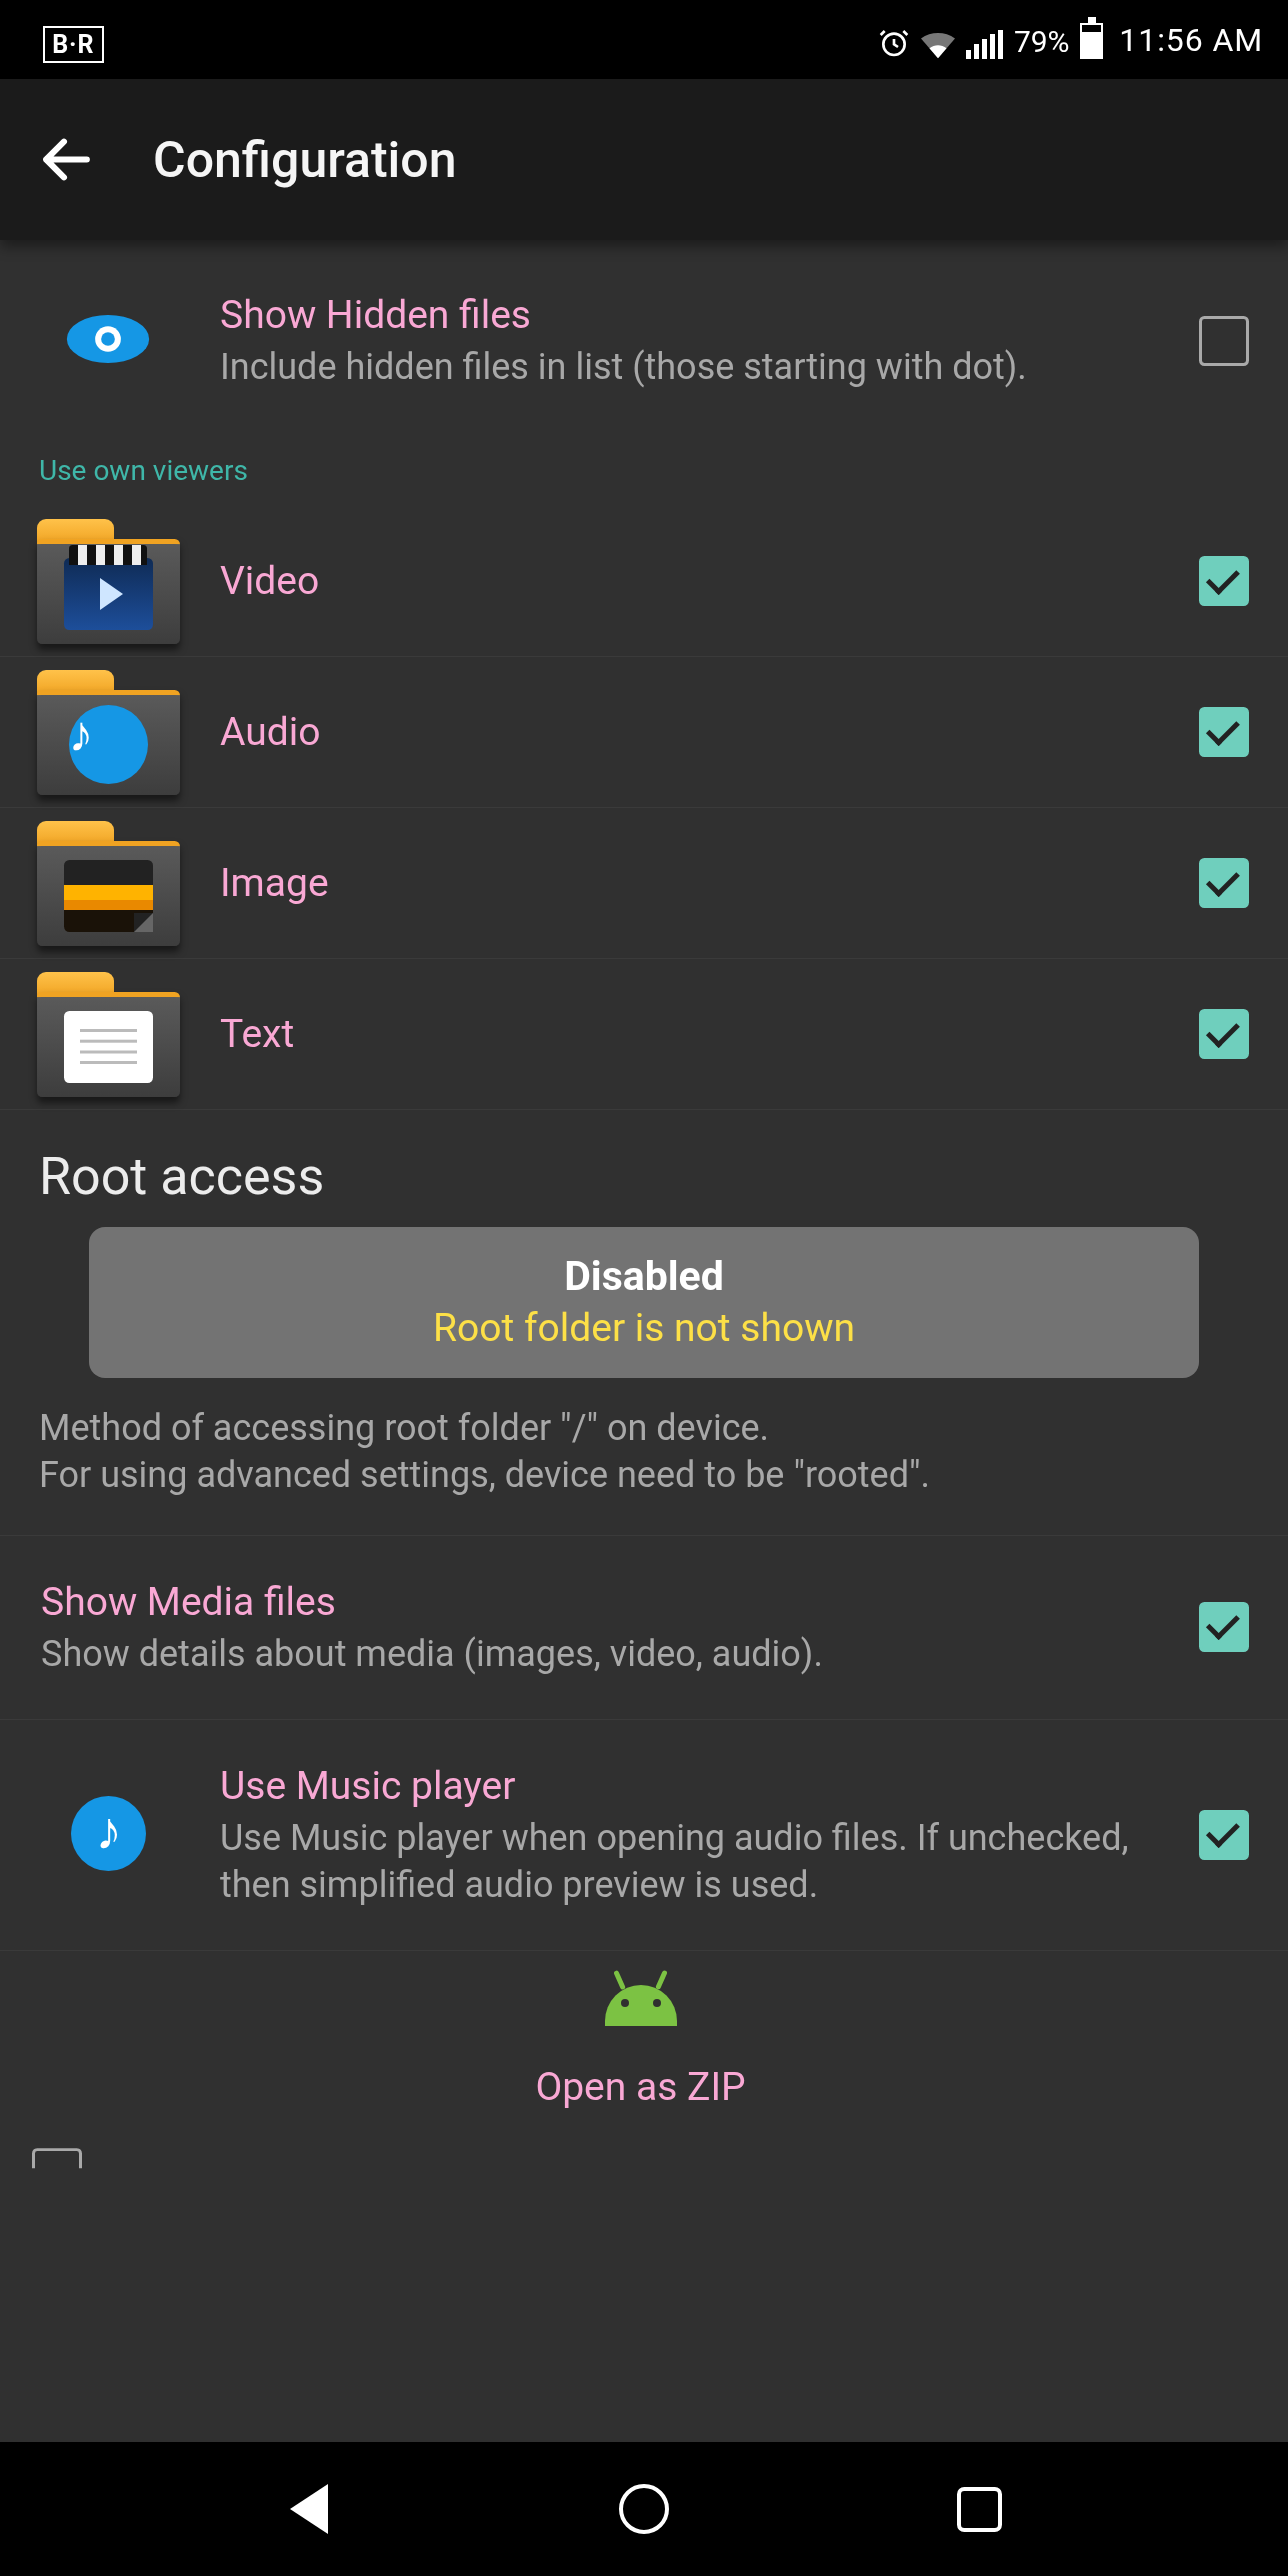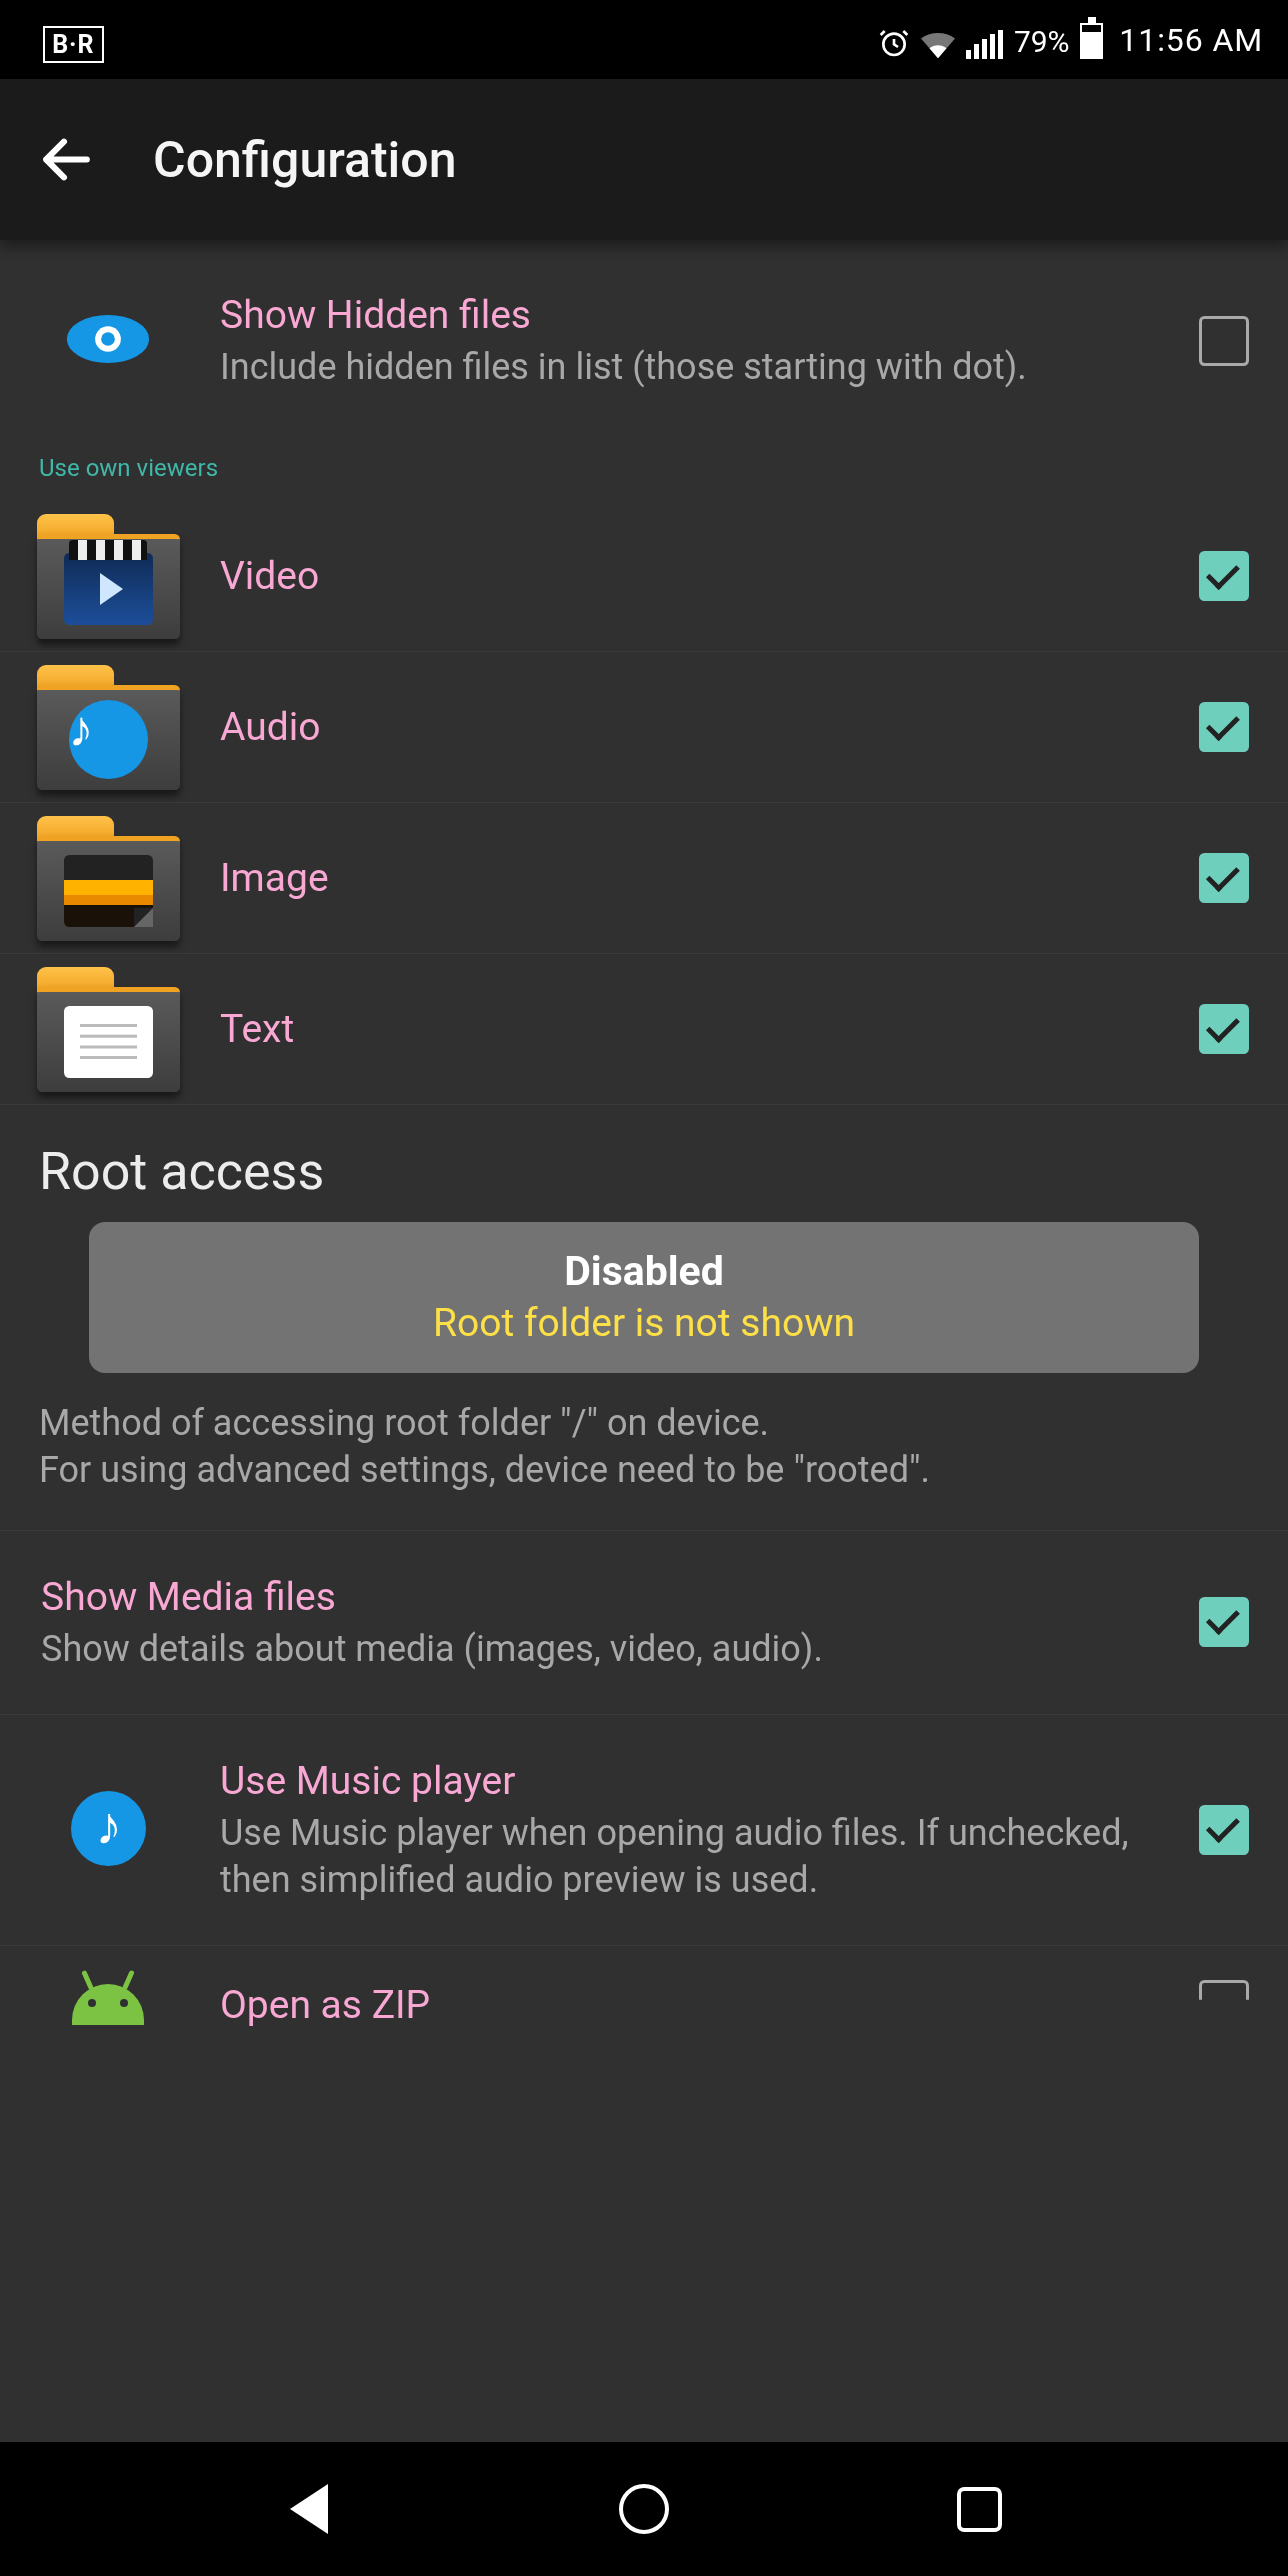--- a/index.html
+++ b/index.html
@@ -72,21 +72,21 @@
     align-items: center;
     flex: 0 0 auto;
   }
   .row-text { flex: 1; min-width: 0; }
   .row-title { font-size: 39px; color: #f9a8d4; line-height: 1.3; }
   .row-desc { font-size: 36px; color: #a8a8a8; line-height: 1.3; margin-top: 3.6px; }
   .row-check { flex: 0 0 auto; }
 
   .section-label {
     color: #3fb7a9;
-    font-size: 24px;
+    font-size: 28px;
     padding: 19.7px 39px 19.7px 39px;
   }
 
   
   .eye-icon { width: 84px; height: 48px; }
   .music-icon { width: 75px; height: 75px; }
 
   
   .folder-wrap {
     position: relative;
@@ -388,21 +388,21 @@
     </div>
     <div class="row-text">
       <div class="row-title">Use Music player</div>
       <div class="row-desc">Use Music player when opening audio files. If unchecked, then simplified audio preview is used.</div>
     </div>
     <div class="row-check">
         <div class="checkbox checked"></div>
       </div>
   </div>
 
-  <div class="row no-border" style="padding-top:34px;padding-bottom:0;">
+  <div class="row no-border" style="padding-top:34px;padding-bottom:0;flex-direction:column;">
     <div class="row-icon-slot" style="align-items:flex-start;">
       <div class="android-head">
           <span class="eye l"></span>
           <span class="eye r"></span>
         </div>
     </div>
     <div class="row-text">
       <div class="row-title">Open as ZIP</div>
     </div>
     <div class="row-check" style="align-self:flex-start;">

